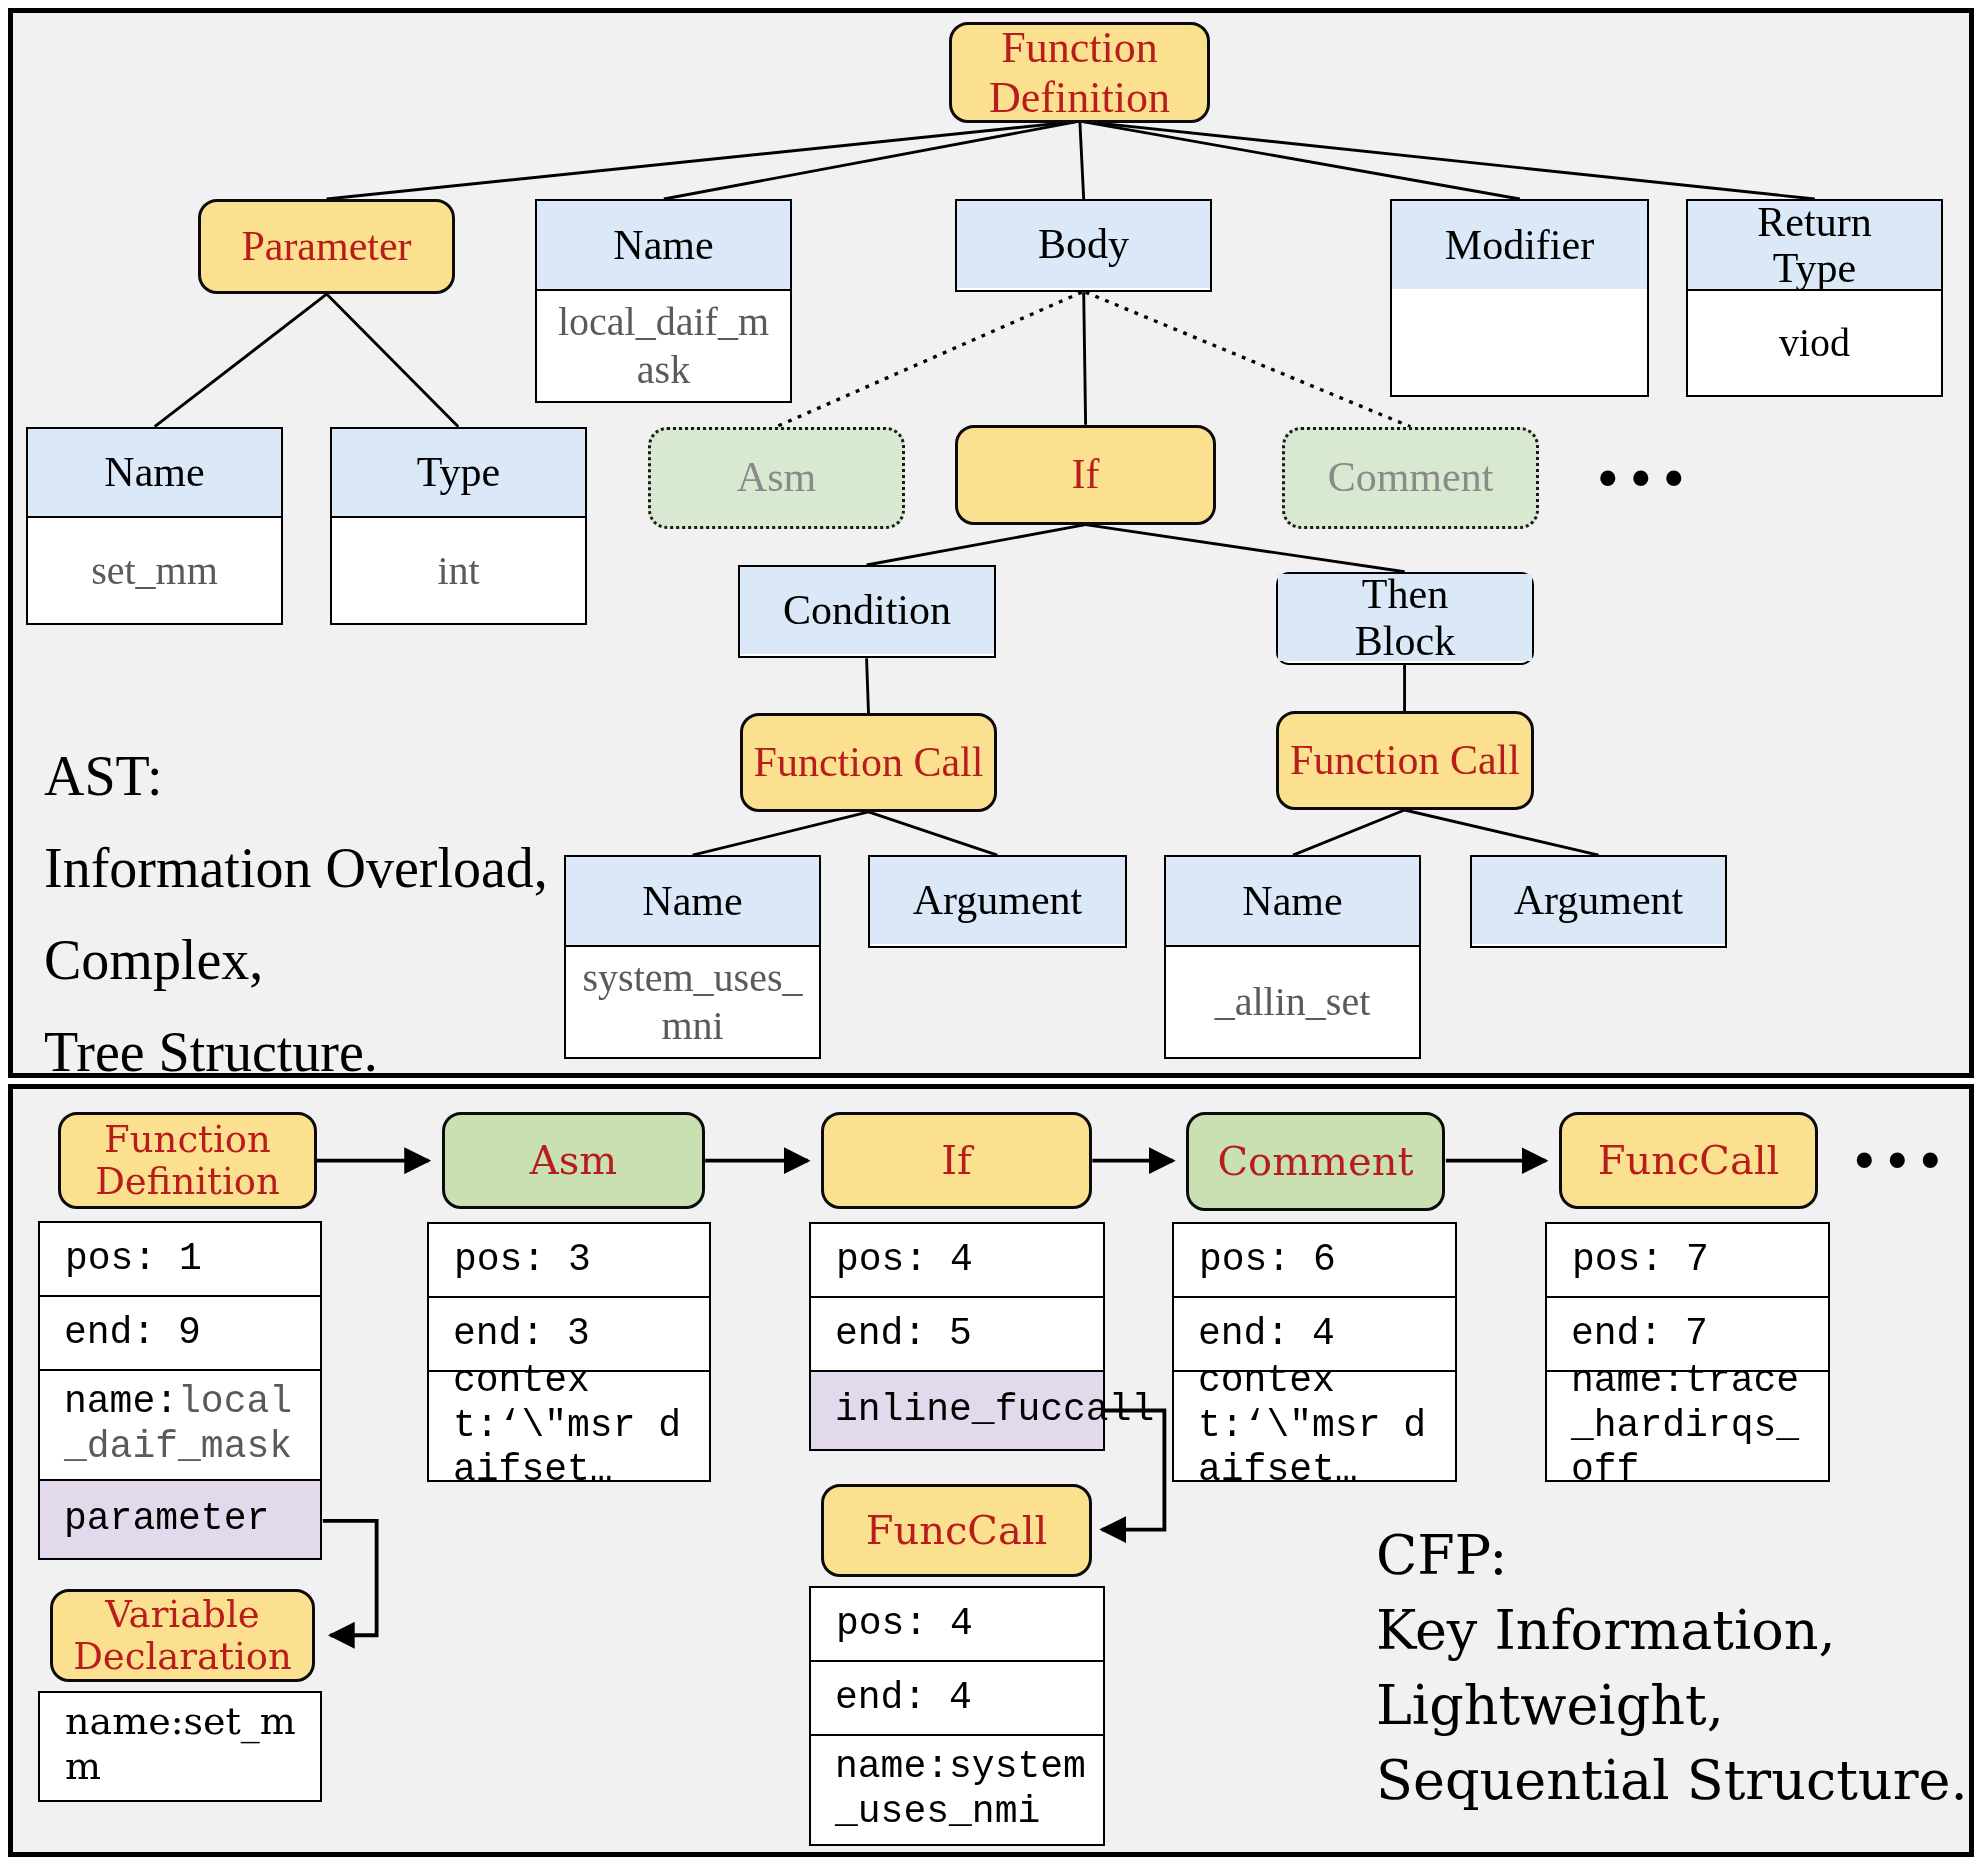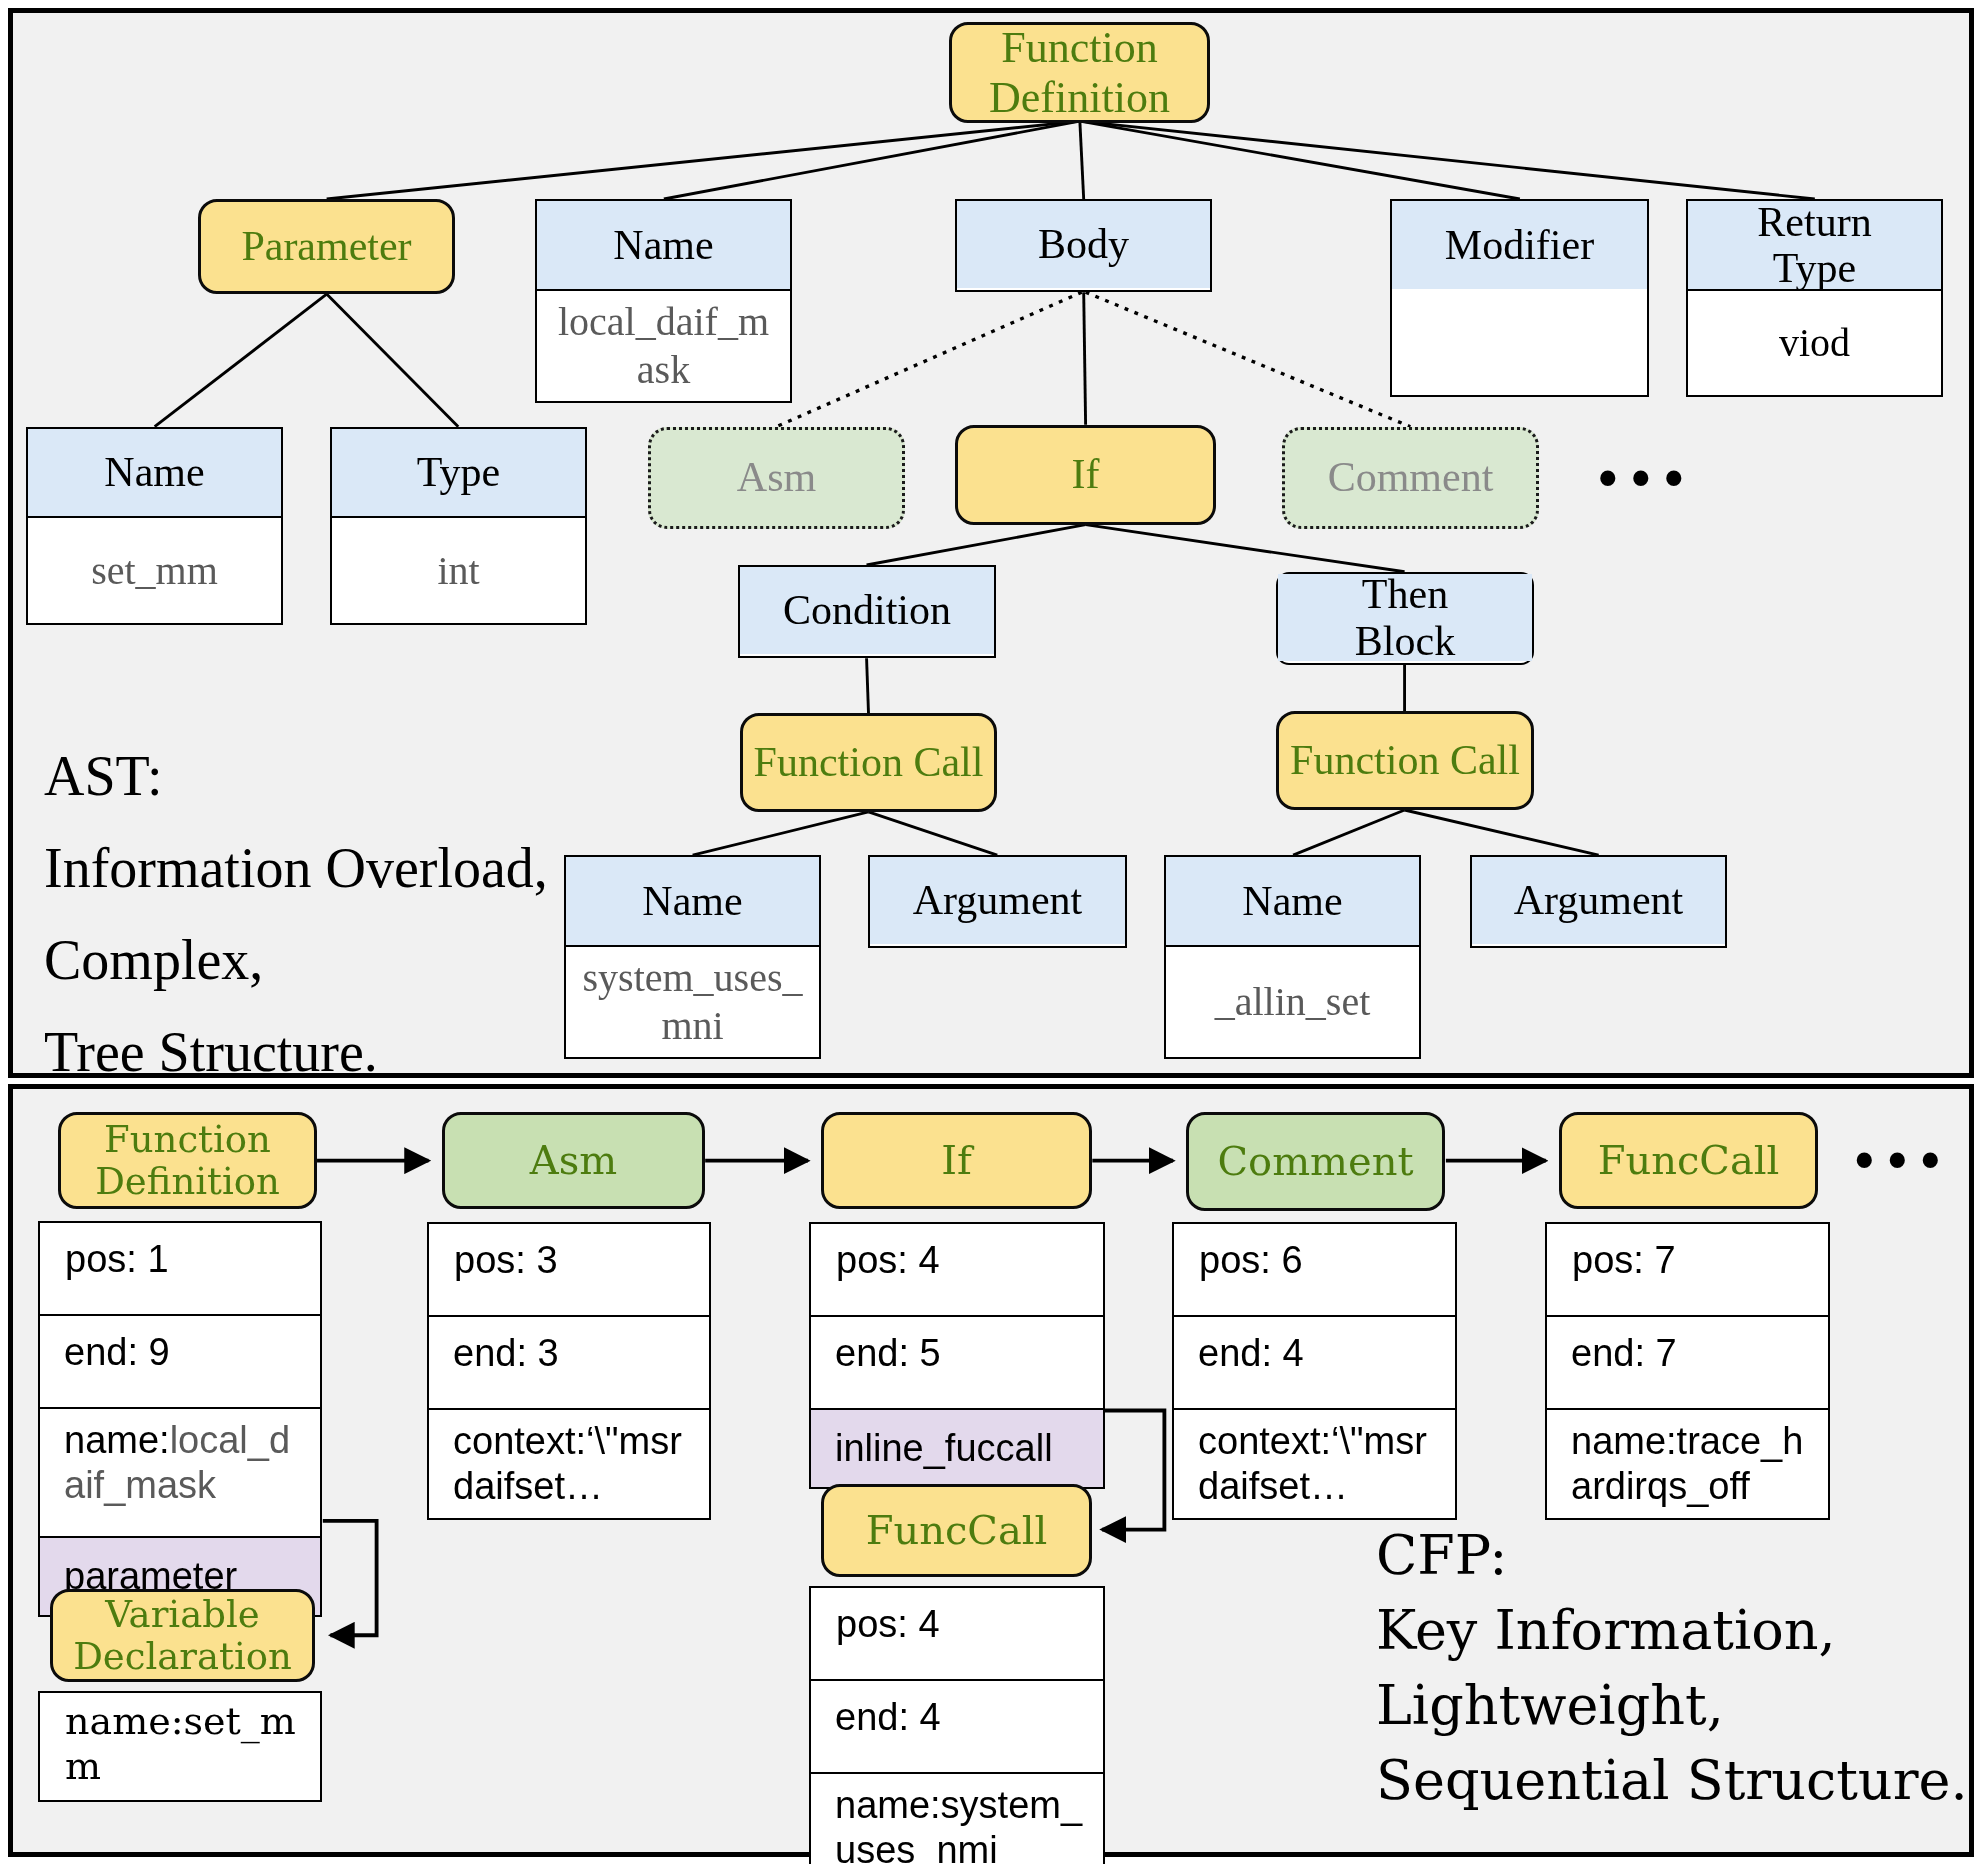--- a/index.html
+++ b/index.html
@@ -3,35 +3,35 @@
 <meta charset="utf-8">
 <style>
   html,body{margin:0;padding:0;background:#ffffff;}
   body{width:1981px;height:1865px;position:relative;font-family:"Liberation Serif",serif;}
   .panel{position:absolute;background:#F1F1F1;border:5.8px solid #000;box-sizing:border-box;z-index:1;}
   #edges{position:absolute;left:0;top:0;width:1981px;height:1865px;z-index:5;pointer-events:none;}
   .node,.rec,.tbl,.cap,.dots,.vcell{position:absolute;box-sizing:border-box;z-index:10;}
   
   .node{display:flex;align-items:center;justify-content:center;text-align:center;
         border:3.8px solid #0b0b0b;border-radius:19px;background:#FBE18F;
-        font-size:42px;line-height:1.12;color:#4d7c0f;}
+        font-size:42px;line-height:1.12;color:#b91c1c;}
   .node.green-dash{background:#D9E8D1;border:3.8px dotted #1a1a1a;color:#8A8A8A;}
   .node.green{background:#C8E0B2;}
   
   .rec{display:flex;flex-direction:column;border:2.9px solid #000;background:#fff;}
   .rec-h{background:#DAE8F7;display:flex;align-items:center;justify-content:center;
          text-align:center;font-size:42px;line-height:1.1;color:#000;flex:0 0 auto;}
   .rec-v{display:flex;align-items:center;justify-content:center;text-align:center;
          font-size:40px;line-height:1.2;color:#5A5A5A;flex:1 1 auto;border-top:2.9px solid #000;
          word-break:break-all;padding:0 13.4px;}
   .rec-v.black{color:#000;word-break:normal;}
   .node.b{font-family:"DejaVu Serif",serif;font-size:40px;}
   .node.b.sm{font-size:37px;}
   .tbl{border:2.9px solid #000;background:#fff;display:flex;flex-direction:column;
-       font-family:Liberation Sans, sans-serif;gap:19px;}
+       font-family:Liberation Mono, monospace;}
   .cell{display:flex;align-items:center;font-size:38px;color:#000;
         padding-left:25px;padding-right:15.4px;flex:0 0 auto;line-height:1.18;}
   .cell + .cell{border-top:2.9px solid #000;padding-left:24px;}
   .cell.h1{height:72px;}
   .cell.h2{height:108px;word-break:break-all;}
   .cell.hl{height:77px;background:#E3D9EC;}
   .vcell{border:2.9px solid #000;background:#fff;display:flex;align-items:center;
          font-family:"DejaVu Serif",serif;font-size:38px;line-height:1.18;
          padding-left:25px;padding-right:15.4px;word-break:break-all;color:#000;}
   .gray{color:#5A5A5A;}

